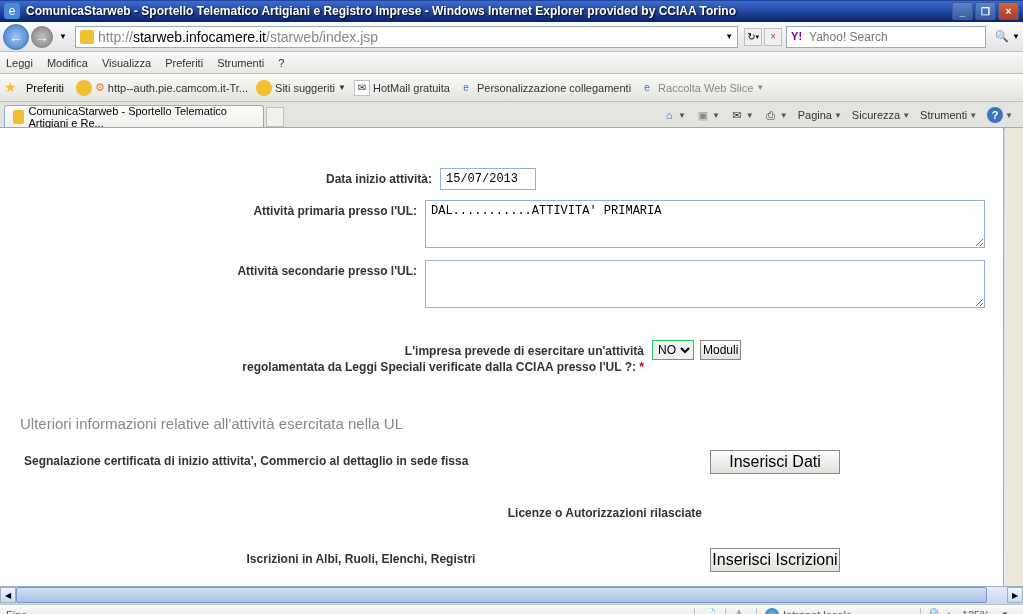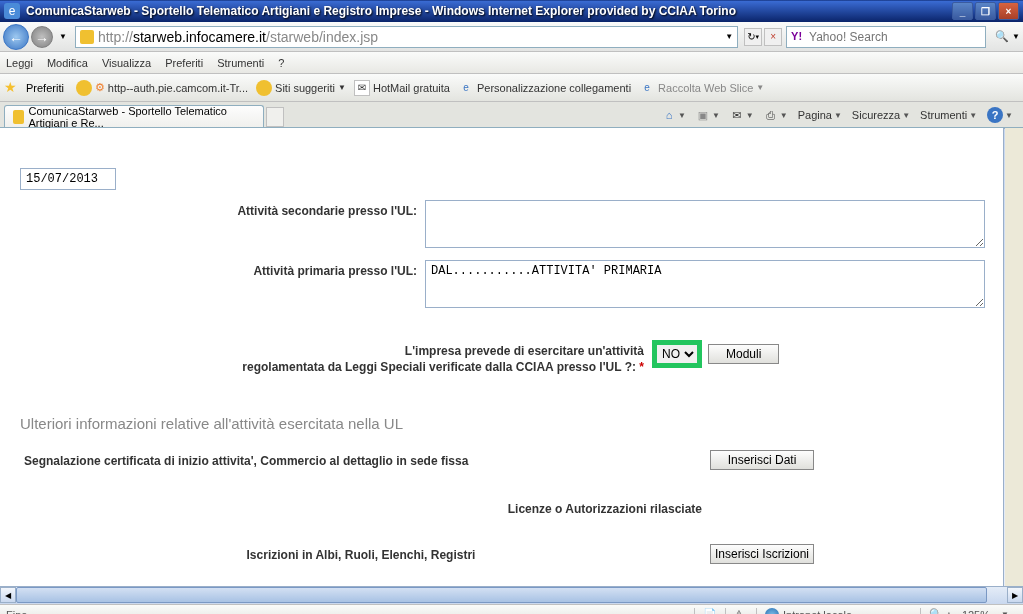--- a/index.html
+++ b/index.html
@@ -56,27 +56,27 @@
 .scroll-vert .track { flex: 1; }
 
 .content-inner { padding: 10px 20px 0 20px; height: 440px; position: relative; }
 .form-row { display: flex; align-items: flex-start; margin-bottom: 10px; }
 .form-row .label { width: 420px; text-align: right; font-weight: bold; color: #333; padding-right: 8px; padding-top: 4px; font-size: 12px; }
 .form-row .label .req { color: #c00; }
 .form-row .field { flex: 1; }
 .form-row input[type="text"], .form-row textarea, .form-row .textbox { border: 1px solid #9aafc9; padding: 3px 5px; font-size: 12px; font-family: "Courier New", monospace; }
 .form-row .date-input { width: 96px; }
 .form-row .textarea-lg { width: 560px; height: 48px; }
-.form-row select { border: 5px solid #22c55e; background: #f0f0f0; font-size: 12px; padding: 1px; }
-.form-row .btn { background: linear-gradient(#fdfdfd, #e0e0dc); border: 1px solid #888; padding: 2px 17px; font-size: 12px; margin-left: 6px; }
+.form-row select { border: 1px solid #22c55e; background: #f0f0f0; font-size: 12px; padding: 1px; }
+.form-row .btn { background: linear-gradient(#fdfdfd, #e0e0dc); border: 1px solid #888; padding: 2px 2px; font-size: 12px; margin-left: 6px; }
 
 .form-row.reg-row .label { line-height: 1.3; }
 .sect-header { color: #888; font-size: 15px; font-weight: normal; margin: 40px 0 18px 0; }
 .form-row.btn-row .label { font-weight: bold; }
-.form-row.btn-row .btn-wide { background: linear-gradient(#fdfdfd, #e0e0dc); border: 1px solid #888; padding: 2px 0; font-size: 12px; width: 104px; text-align: center; }
+.form-row.btn-row .btn-wide { background: linear-gradient(#fdfdfd, #e0e0dc); border: 1px solid #888; padding: 2px 0; font-size: 16px; width: 130px; text-align: center; }
 
 .hscroll { height: 18px; background: linear-gradient(#e4ecf7, #c9d8ef); display: flex; border-top: 1px solid #9aafc9; }
 .hscroll .sbtn { width: 16px; height: 16px; background: linear-gradient(#f4f7fc, #c9d8ef); border: 1px solid #9aafc9; display: flex; align-items: center; justify-content: center; font-size: 8px; }
 .hscroll .track { flex: 1; position: relative; }
 .hscroll .thumb { position: absolute; left: 0; top: 0; width: 98%; height: 16px; background: linear-gradient(#d3e0f3, #a8c2e4); border: 1px solid #7a98c4; border-radius: 2px; }
 
 .statusbar { height: 20px; background: linear-gradient(#fafbfa, #e3e4df); display: flex; align-items: center; border-top: 1px solid #c0c0c0; padding: 0 6px; font-size: 11px; color: #555; }
 .statusbar .left { flex: 1; }
 .statusbar .sect { border-left: 1px solid #c0c0c0; padding: 0 8px; display: flex; align-items: center; gap: 4px; }
 .statusbar .globe { width: 14px; height: 14px; background: radial-gradient(#7bbde8, #2a6eb0); border-radius: 50%; }
@@ -189,29 +189,30 @@
 <div class="content-area">
   <div class="scroll-vert">
     <div class="sbtn">▲</div>
     <div class="thumb"></div>
     <div class="track"></div>
     <div class="sbtn">▼</div>
   </div>
   <div class="content-inner">
     <div style="height:30px;"></div>
     <div class="form-row">
+      <div class="label">Data inizio attività:</div>
       <div class="field"><input type="text" class="date-input" value="15/07/2013" style=""></div>
+    </div>
+    <div class="form-row">
+      <div class="label">Attività primaria presso l'UL:</div>
+      <div class="field"><textarea class="textarea-lg" style="">DAL...........ATTIVITA' PRIMARIA</textarea></div>
     </div>
     <div class="form-row">
       <div class="label">Attività secondarie presso l'UL:</div>
       <div class="field"><textarea class="textarea-lg" style=""></textarea></div>
-    </div>
-    <div class="form-row">
-      <div class="label">Attività primaria presso l'UL:</div>
-      <div class="field"><textarea class="textarea-lg" style="">DAL...........ATTIVITA' PRIMARIA</textarea></div>
     </div>
     <div style="height:20px;"></div>
     <div class="form-row reg-row">
       <div class="label" style="width:632px;">
         <span>L'impresa prevede di esercitare un'attività</span><br>
         <span>regolamentata da Leggi Speciali verificate dalla CCIAA presso l'UL ?:</span> <span class="req">*</span>
       </div>
       <div class="field" style="display:flex;align-items:center;">
         <select><option>NO</option></select>
         <button class="btn">Moduli</button>

